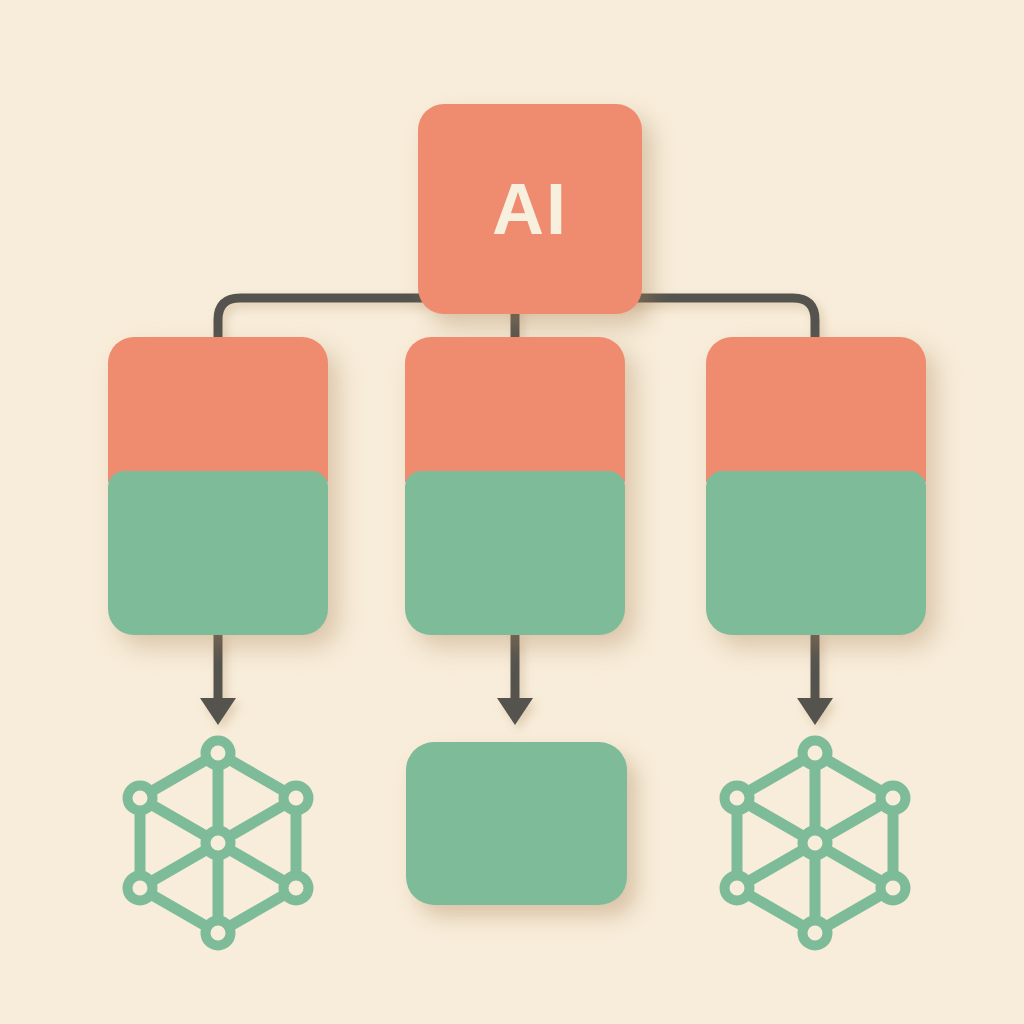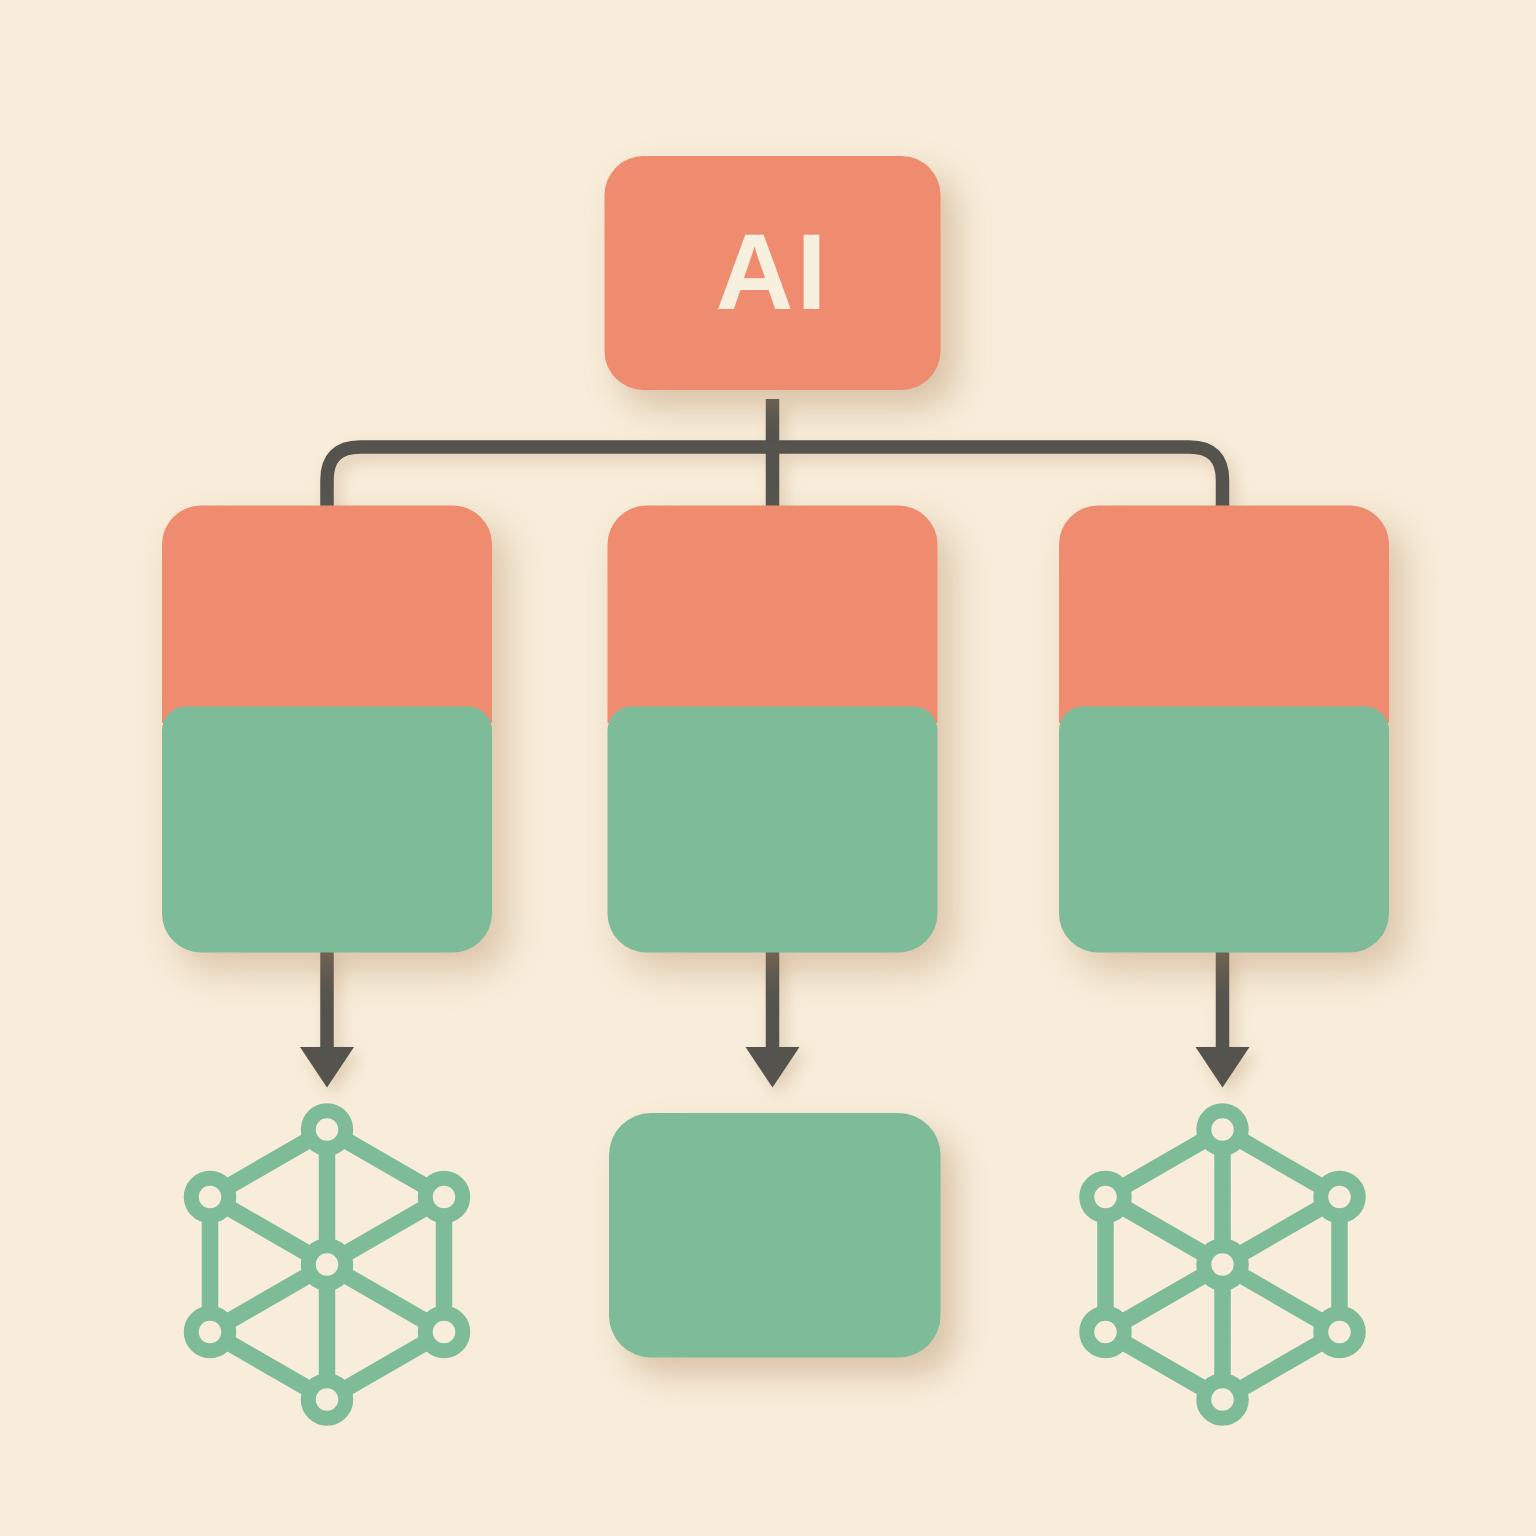--- a/index.html
+++ b/index.html
@@ -34,22 +34,22 @@
     fill: none;
   }
   .connectors .head {
     fill: var(--line);
     stroke: none;
   }
 
   
   .ai-box {
     position: absolute;
-    left: 403px; top: 104px;
-    width: 224px; height: 156px;
+    left: 418px; top: 104px;
+    width: 224px; height: 210px;
     background: var(--coral);
     border-radius: 26px;
     display: flex;
     align-items: center;
     justify-content: center;
     box-shadow: 10px 12px 22px rgba(170,132,90,0.40);
   }
   .ai-label {
     color: var(--label);
     font-size: 72px;

